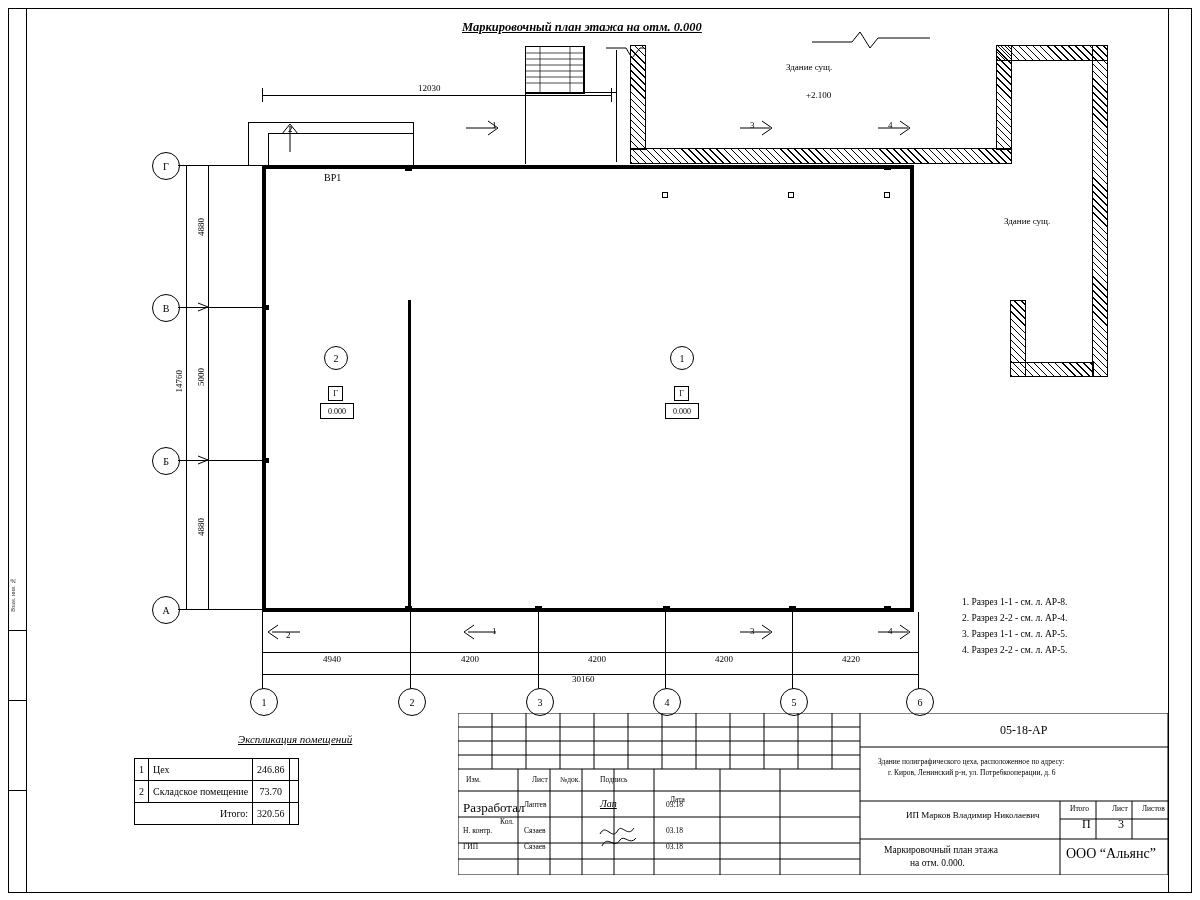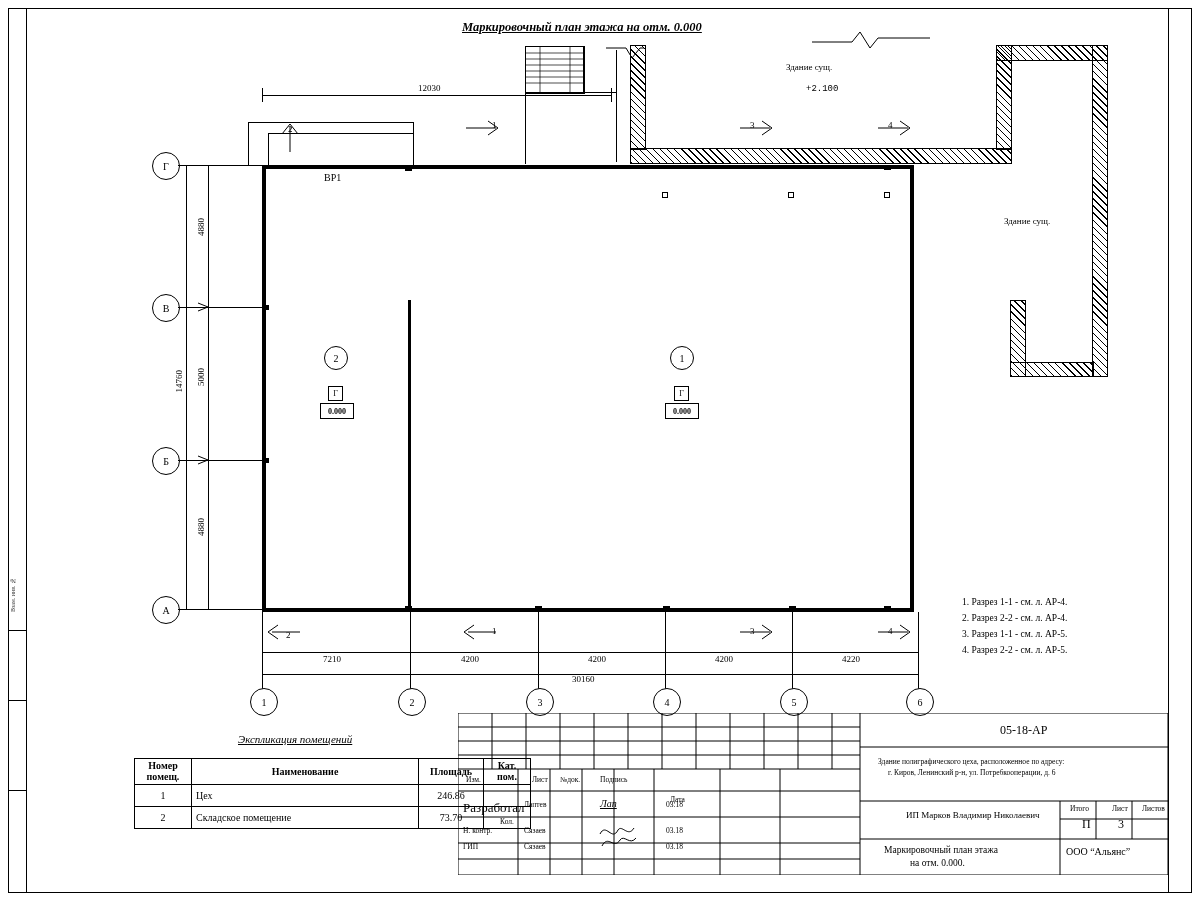--- a/index.html
+++ b/index.html
@@ -1,18 +1,18 @@
 <!DOCTYPE html>
 <html><head>
 <meta charset="utf-8">
 <style>
   html,body{margin:0;padding:0;background:#fff;}
   body{width:1200px;height:900px;font-family:"Liberation Serif",serif;color:#000;overflow:hidden;}
   #sheet{position:relative;width:1200px;height:900px;}
-  .abs{position:absolute;font-weight:bold;}
+  .abs{position:absolute;}
   .ln{position:absolute;background:#000;}
   .txt{position:absolute;font-size:9px;white-space:nowrap;}
   .txt.it{font-style:italic;text-decoration:underline;}
   .ttl{font-size:12.5px;font-style:italic;font-weight:bold;text-decoration:underline;}
   .subttl{font-size:11px;font-style:italic;text-decoration:underline;}
   .circ{position:absolute;border:1px solid #000;border-radius:50%;display:flex;align-items:center;justify-content:center;font-size:10px;background:#fff;}
   .sq{position:absolute;border:1px solid #000;display:flex;align-items:center;justify-content:center;font-size:8px;background:#fff;}
   table{border-collapse:collapse;}
   .exp td,.exp th{border:1px solid #000;font-size:10px;padding:2px 4px;height:17px;}
   .vert{writing-mode:vertical-rl;transform:rotate(180deg);}
@@ -62,21 +62,21 @@
   <div class="hatch" style="position:absolute;left:630px;top:148px;width:380px;height:14px;border:1px solid #000;"></div>
   <div class="hatch" style="position:absolute;left:630px;top:45px;width:14px;height:103px;border:1px solid #000;"></div>
   <div class="hatch" style="position:absolute;left:996px;top:45px;width:14px;height:103px;border:1px solid #000;"></div>
   <div class="hatch" style="position:absolute;left:996px;top:45px;width:110px;height:14px;border:1px solid #000;"></div>
   <div class="hatch" style="position:absolute;left:1092px;top:45px;width:14px;height:330px;border:1px solid #000;"></div>
   <div class="hatch" style="position:absolute;left:1010px;top:300px;width:14px;height:75px;border:1px solid #000;"></div>
   <div class="hatch" style="position:absolute;left:1010px;top:362px;width:82px;height:13px;border:1px solid #000;"></div>
   <div class="ln" style="left:1010px;top:300px;width:1px;height:62px;"></div>
 
   <div class="txt" style="left:786px;top:62px;">Здание сущ.</div>
-  <div class="txt" style="left:806px;top:84px;font-family:Liberation Mono, monospace;">+2.100</div>
+  <div class="txt" style="left:806px;top:90px;">+2.100</div>
   <div class="txt" style="left:1004px;top:216px;">Здание сущ.</div>
 
   <div class="abs" style="left:812px;top:28px;">
     <svg width="120" height="22">
         <polyline points="0,14 40,14 48,4 58,20 66,10 118,10" fill="none" stroke="#000" stroke-width="1"></polyline>
       </svg>
   </div>
   <div class="abs" style="left:606px;top:46px;">
     <svg width="40" height="30">
         <polyline points="0,2 20,2 26,12 34,2 38,2" fill="none" stroke="#000" stroke-width="1"></polyline>
@@ -225,57 +225,54 @@
   <div class="circ" style="left:780px;top:688px;width:26px;height:26px;">5</div>
   <div class="circ" style="left:906px;top:688px;width:26px;height:26px;">6</div>
 
   <div class="ln" style="left:262px;top:652px;width:657px;height:1px;"></div>
   <div class="ln" style="left:262px;top:646px;width:1px;height:12px;"></div>
   <div class="ln" style="left:410px;top:646px;width:1px;height:12px;"></div>
   <div class="ln" style="left:538px;top:646px;width:1px;height:12px;"></div>
   <div class="ln" style="left:665px;top:646px;width:1px;height:12px;"></div>
   <div class="ln" style="left:792px;top:646px;width:1px;height:12px;"></div>
   <div class="ln" style="left:918px;top:646px;width:1px;height:12px;"></div>
-  <div class="txt" style="left:323px;top:654px;">7210</div>
+  <div class="txt" style="left:323px;top:654px;">4940</div>
   <div class="txt" style="left:461px;top:654px;">4200</div>
   <div class="txt" style="left:588px;top:654px;">4200</div>
   <div class="txt" style="left:715px;top:654px;">4200</div>
   <div class="txt" style="left:842px;top:654px;">4220</div>
 
   <div class="ln" style="left:262px;top:674px;width:657px;height:1px;"></div>
   <div class="ln" style="left:262px;top:668px;width:1px;height:12px;"></div>
   <div class="ln" style="left:918px;top:668px;width:1px;height:12px;"></div>
   <div class="txt" style="left:572px;top:674px;">30160</div>
 
-  <div class="txt note" style="left:962px;top:597px;">1. Разрез 1-1 - см. л. АР-4.</div>
+  <div class="txt note" style="left:962px;top:597px;">1. Разрез 1-1 - см. л. АР-8.</div>
   <div class="txt note" style="left:962px;top:613px;">2. Разрез 2-2 - см. л. АР-4.</div>
   <div class="txt note" style="left:962px;top:629px;">3. Разрез 1-1 - см. л. АР-5.</div>
   <div class="txt note" style="left:962px;top:645px;">4. Разрез 2-2 - см. л. АР-5.</div>
 
   <div class="subttl" style="position:absolute;left:238px;top:733px;">Экспликация помещений</div>
   <table class="exp" style="position:absolute;left:134px;top:758px;">
     <tbody>
-        <tr>
-      <th style="width:48px;line-height:1.05;">
-        <div>Номер помещ.</div>
-      </th>
-      <th style="width:218px;">Наименование</th>
-      <th style="width:56px;">Площадь</th>
-      <th style="width:38px;line-height:1.05;">Кат. пом.</th>
-    </tr>
     <tr>
       <td style="text-align:center;">1</td>
       <td>Цех</td>
       <td style="text-align:center;">246.86</td>
       <td></td>
     </tr>
     <tr>
       <td style="text-align:center;">2</td>
       <td>Складское помещение</td>
       <td style="text-align:center;">73.70</td>
+      <td></td>
+    </tr>
+    <tr>
+      <td colspan="2" style="text-align:right;">Итого:</td>
+      <td style="text-align:center;">320.56</td>
       <td></td>
     </tr>
   </tbody>
     </table>
 
   <div class="abs" style="left:458px;top:713px;width:402px;height:56px;">
     <svg width="402" height="56">
       <rect x="0" y="0" width="402" height="56" fill="none" stroke="#000" stroke-width="1"></rect>
       <line x1="0" y1="14" x2="402" y2="14" stroke="#000"></line>
       <line x1="0" y1="28" x2="402" y2="28" stroke="#000"></line>
@@ -355,15 +352,15 @@
   <div class="txt" style="left:906px;top:810px;font-size:9px;">ИП Марков Владимир Николаевич</div>
   <div class="txt" style="left:884px;top:845px;font-size:9.5px;">Маркировочный план этажа</div>
   <div class="txt" style="left:910px;top:858px;font-size:9.5px;">на отм. 0.000.</div>
 
   <div class="txt" style="left:1070px;top:804px;font-size:7.5px;">Итого</div>
   <div class="txt" style="left:1112px;top:804px;font-size:7.5px;">Лист</div>
   <div class="txt" style="left:1142px;top:804px;font-size:7.5px;">Листов</div>
   <div class="txt" style="left:1082px;top:817px;font-size:12px;">П</div>
   <div class="txt" style="left:1118px;top:817px;font-size:12px;">3</div>
   <div class="txt" style="left:1152px;top:817px;font-size:12px;"></div>
-  <div class="txt" style="left:1066px;top:846px;font-size:10px;font-family:Liberation Serif, serif;">ООО “Альянс”</div>
+  <div class="txt" style="left:1066px;top:846px;font-size:14px;font-family:Liberation Serif, serif;">ООО “Альянс”</div>
 
 </div>
 
 </body></html>

